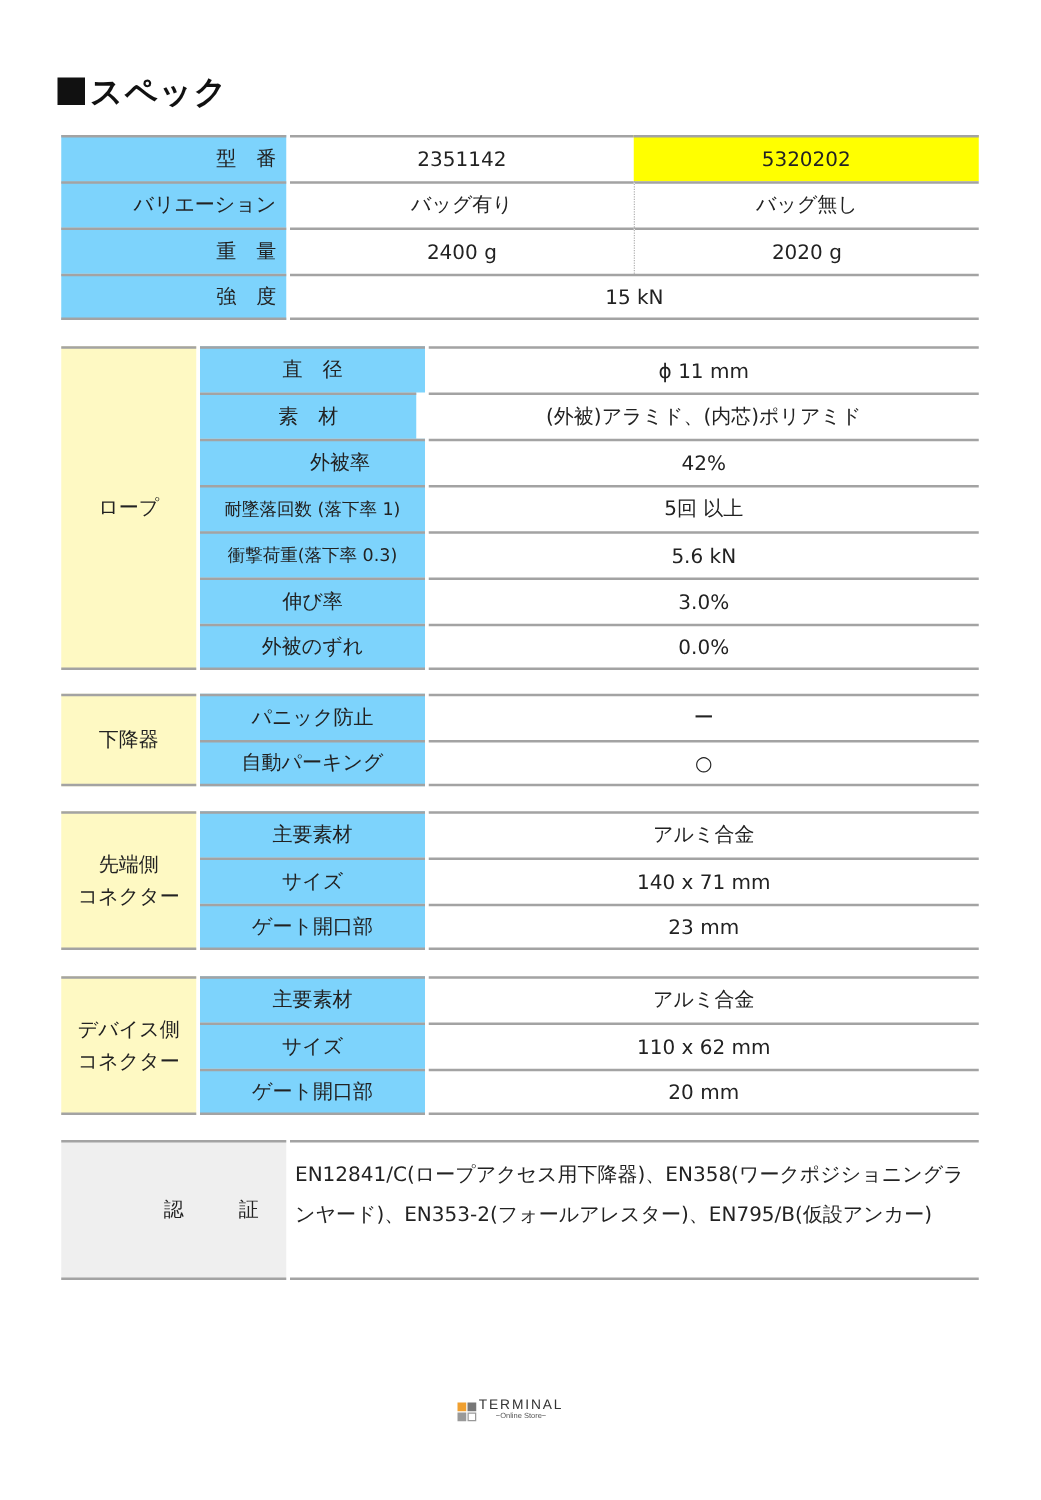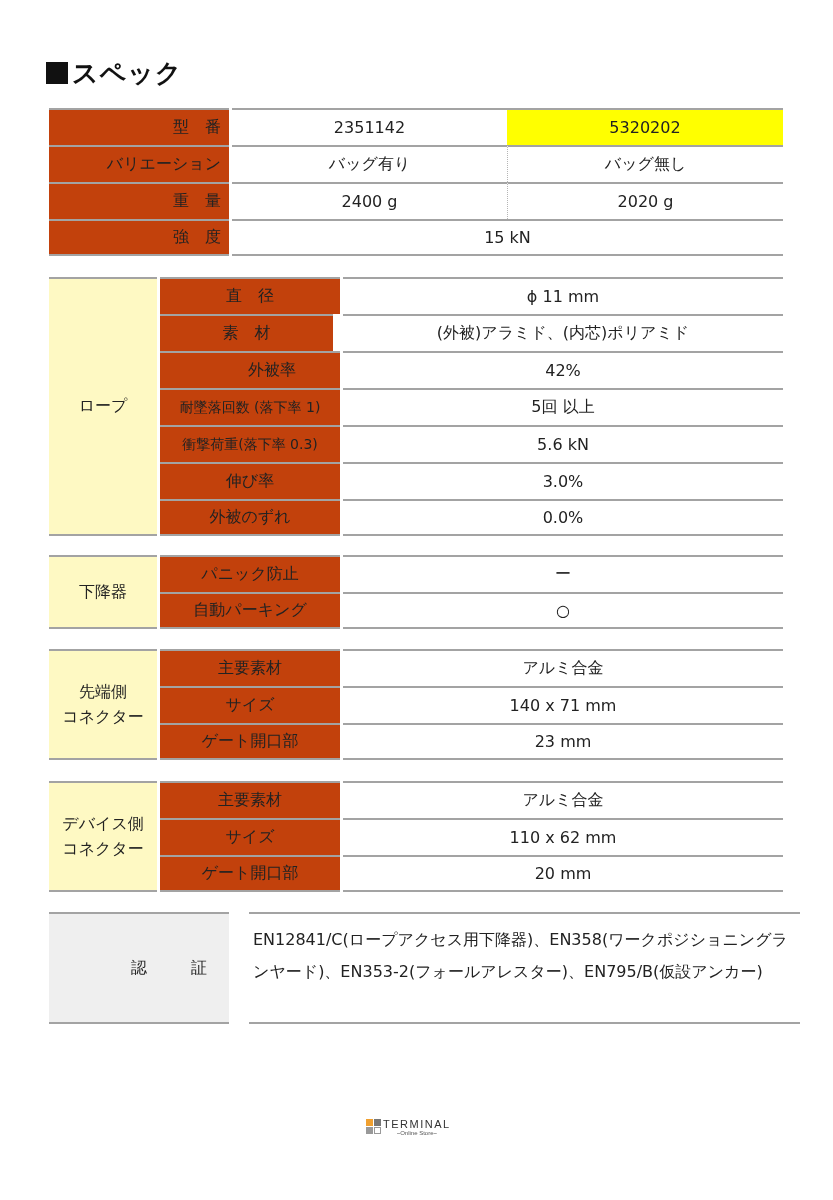--- a/index.html
+++ b/index.html
@@ -7,39 +7,39 @@
          font-family: "DejaVu Sans", "Liberation Sans", sans-serif; color: #222; }
   .title { position: absolute; left: 46px; top: 56px; font-size: 26px; font-weight: bold;
            letter-spacing: 1px; color: #111; }
   .title .sq { display: inline-block; width: 22px; height: 22px; background: #111;
                margin-right: 4px; vertical-align: -2px; }
   .tbl { position: absolute; left: 49px; width: 734px; }
   .row { position: relative; height: 37px; }
   .cell { position: absolute; top: 0; height: 100%; box-sizing: border-box;
           display: flex; align-items: center; justify-content: center;
           font-size: 16px; border-top: 2px solid #a3a3a3; }
-  .lbl { background: #c2410c; }
+  .lbl { background: #7dd3fc; }
   .last .cell { border-bottom: 2px solid #a3a3a3; }
   .right { justify-content: flex-end; padding-right: 8px; }
   .yellow { background: #ffff00; }
   .dotted-left { border-left: 1px dotted #b5b5b5; }
   .small { font-size: 14px; }
   .group { position: absolute; left: 0; width: 108px; background: #fef9c3; box-sizing: border-box;
            border-top: 2px solid #a3a3a3; border-bottom: 2px solid #a3a3a3;
            display: flex; align-items: center; justify-content: center; text-align: center;
            font-size: 16px; line-height: 1.55; }
   .cert { position: absolute; left: 49px; top: 912px; width: 734px; height: 112px; }
   .cert .c-lbl { position: absolute; left: 0; width: 180px; height: 100%; background: #efefef;
                  box-sizing: border-box; border-top: 2px solid #a3a3a3; border-bottom: 2px solid #a3a3a3;
                  display: flex; align-items: center; justify-content: flex-end; padding-right: 8px;
                  font-size: 16px; letter-spacing: 14px; }
-  .cert .c-val { position: absolute; left: 200px; width: 551px; height: 100%; box-sizing: border-box;
+  .cert .c-val { position: absolute; left: 183px; width: 551px; height: 100%; box-sizing: border-box;
                  border-top: 2px solid #a3a3a3; border-bottom: 2px solid #a3a3a3;
                  padding: 10px 4px 12px 4px; font-size: 16px; line-height: 32px; }
-  .footer { position: absolute; left: 366px; top: 1119px; display: flex; align-items: flex-start; }
+  .footer { position: absolute; left: 366px; top: 1119px; display: flex; align-items: flex-end; }
   .logo-grid { width: 14px; height: 14px; display: grid; grid-template-columns: 7px 7px; grid-template-rows: 7px 7px; gap: 1px; margin-right: 3px; }
   .logo-grid span:nth-child(1) { background: #f0a030; }
   .logo-grid span:nth-child(2) { background: #777; }
   .logo-grid span:nth-child(3) { background: #999; }
   .logo-grid span:nth-child(4) { background: #fff; border: 1px solid #999; box-sizing: border-box; }
   .logo-text { display: flex; flex-direction: column; line-height: 1; }
   .logo-text .main { font-size: 11px; letter-spacing: 1.5px; color: #333; font-family: "Liberation Sans", sans-serif; }
   .logo-text .sub { font-size: 6px; color: #555; text-align: center; font-family: "Liberation Sans", sans-serif; }
 </style>
 </head>

